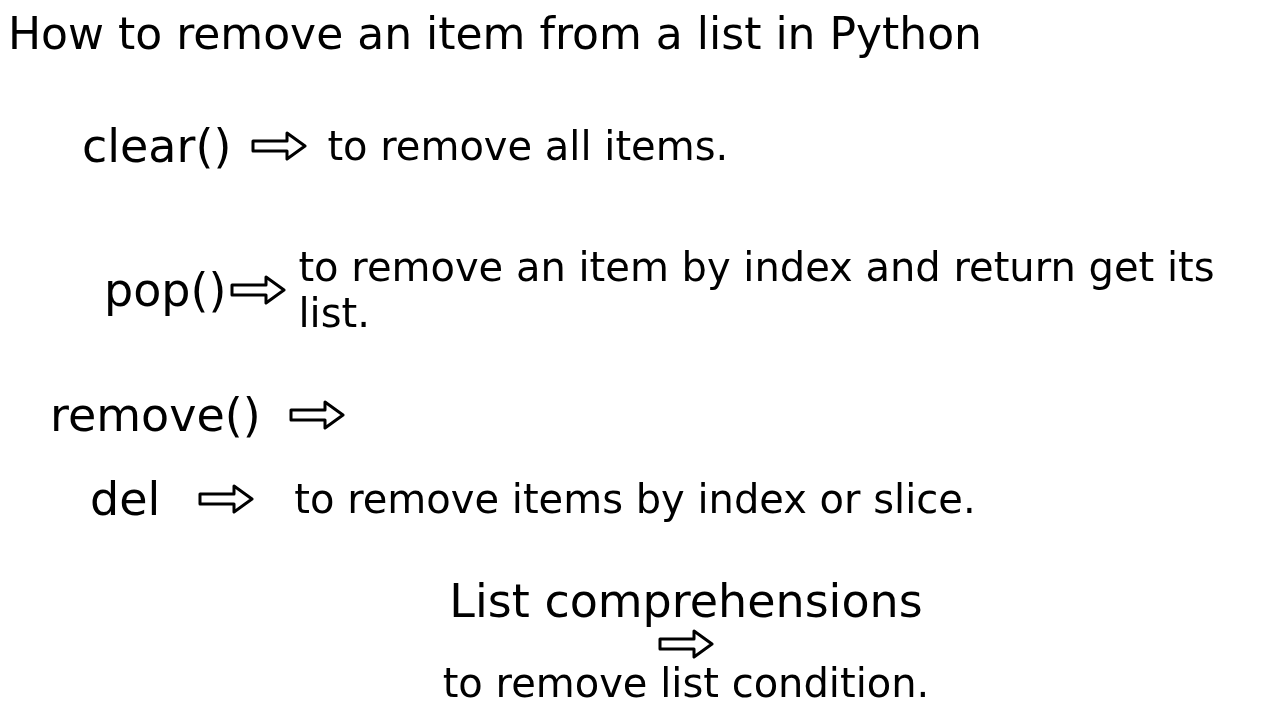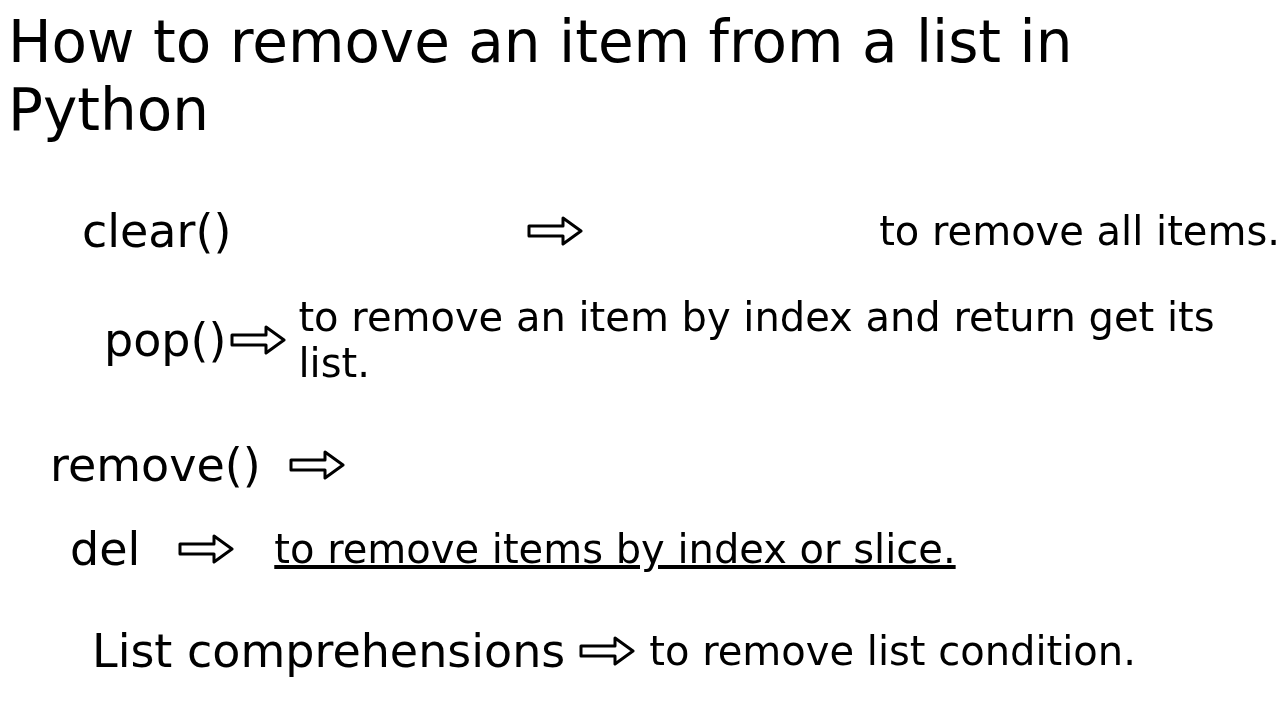--- a/index.html
+++ b/index.html
@@ -9,21 +9,21 @@
     }
     body {
       width: 1280px;
       height: 720px;
       background: #ffffff;
       font-family: "DejaVu Sans", "Segoe UI", Arial, sans-serif;
       color: #000000;
       overflow: hidden;
     }
     .title {
-      font-size: 58px;
+      font-size: 44px;
       font-weight: 400;
       padding: 8px 8px 0 8px;
       letter-spacing: 0px;
     }
     .rows {
       padding-top: 60px;
     }
     .row {
       display: flex;
       align-items: center;
@@ -39,27 +39,27 @@
       margin: 0 20px;
     }
     .arrow svg {
       width: 56px;
       height: 32px;
     }
     .desc {
       font-size: 40px;
       font-weight: 400;
     }
-    .r1 { margin-bottom: 36px; padding-left: 82px; justify-content: space-between; }
+    .r1 { margin-bottom: 71px; padding-left: 82px; }
     .r2 { margin-bottom: 52px; padding-left: 104px; }
     .r3 { margin-bottom: 30px; padding-left: 50px; }
-    .r4 { margin-bottom: 48px; padding-left: 70px; }
-    .r5 { padding-left: 92px; }
+    .r4 { margin-bottom: 48px; padding-left: 90px; }
+    .r5 { padding-left: 92px; flex-direction: column; }
     .r4 .method { padding-right: 18px; }
-    .r4 .desc { padding-left: 20px; text-decoration: underline; }
+    .r4 .desc { padding-left: 20px; }
     .r2 .arrow { margin-left: 4px; margin-right: 12px; }
     .r3 .arrow { margin-left: 28px; margin-right: 32px; }
     .r5 .arrow { margin-left: 14px; margin-right: 14px; }
   </style>
 </head>
 <body>
 
 <h1 class="title">How to remove an item from a list in Python</h1>
 
 <div class="rows">

